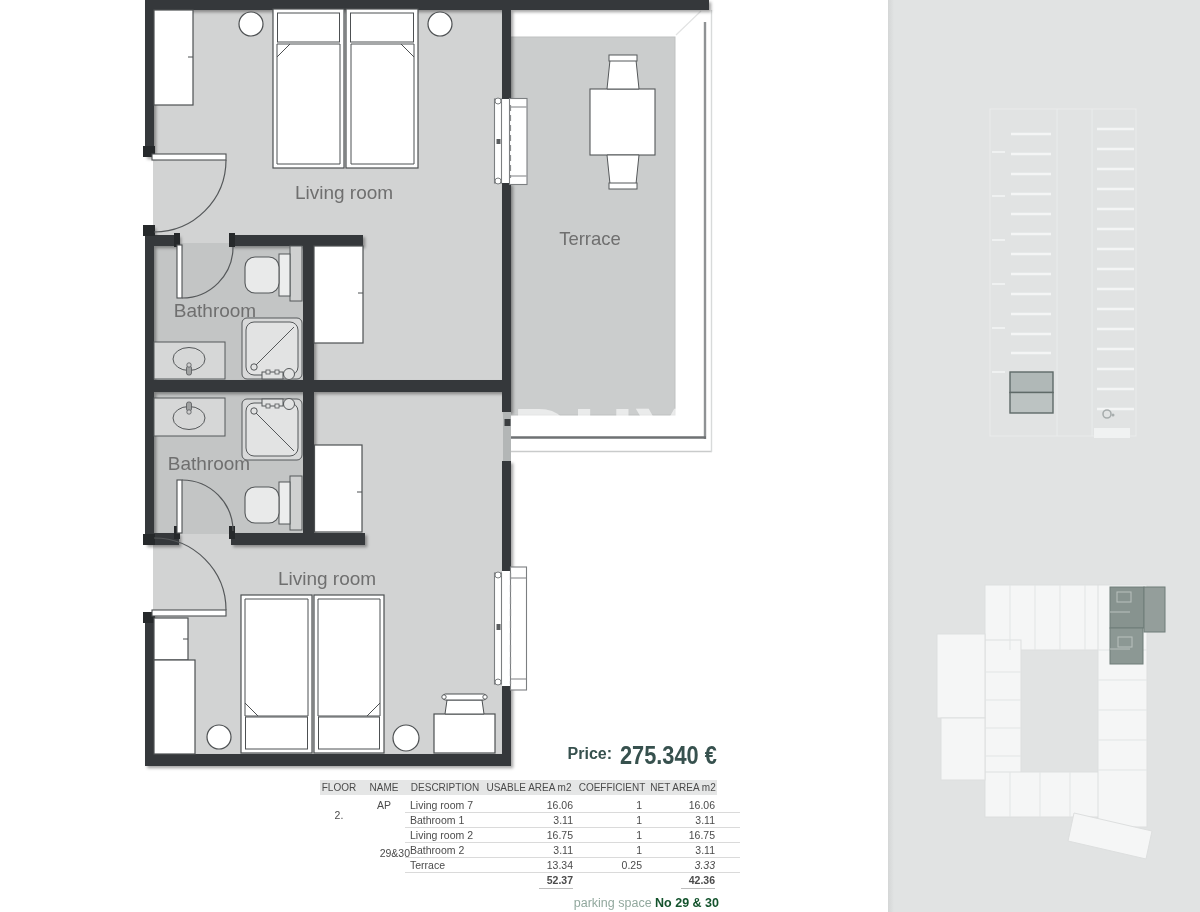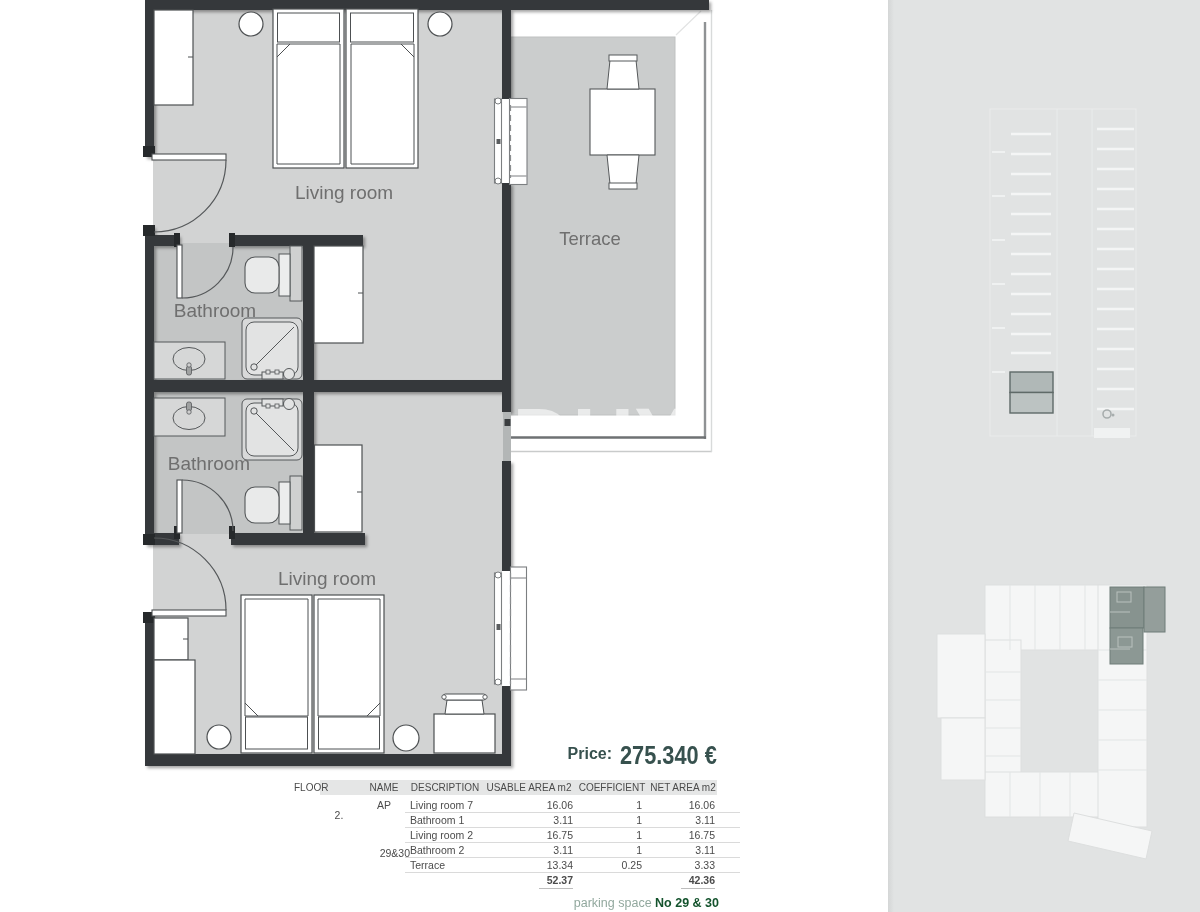--- a/index.html
+++ b/index.html
@@ -377,21 +377,21 @@
 </g>
 </g>
 </svg>
 
 <div class="abs" style="left:480px;top:745px;width:132px;text-align:right;font-size:16px;font-weight:bold;color:#37514e;">Price:</div>
 <div class="abs" style="left:620px;top:741px;font-size:25px;font-weight:bold;color:#37514e;transform:scaleX(0.87);transform-origin:0 0;">275.340 €</div>
 
 <div class="abs" style="left:320px;top:780px;width:425px;font-size:10px;color:#4b4b4b;">
 
   <div style="position:relative;height:15px;background:#e5e6e6;width:397px;white-space:nowrap;">
-    <span style="position:absolute;left:-26px;width:90px;top:2px;">FLOOR</span>
+    <span style="position:absolute;left:-26px;width:90px;text-align:center;top:2px;">FLOOR</span>
     <span style="position:absolute;left:19px;width:90px;text-align:center;top:2px;">NAME</span>
     <span style="position:absolute;left:80px;width:90px;text-align:center;top:2px;">DESCRIPTION</span>
     <span style="position:absolute;left:164px;width:90px;text-align:center;top:2px;">USABLE AREA m2</span>
     <span style="position:absolute;left:247px;width:90px;text-align:center;top:2px;">COEFFICIENT</span>
     <span style="position:absolute;left:318px;width:90px;text-align:center;top:2px;">NET AREA m2</span>
   </div>
 
   <div style="position:relative;width:425px;height:96px;font-size:10.5px;">
     <span style="position:absolute;left:-5px;top:14px;width:48px;text-align:center;">2.</span>
     <span style="position:absolute;left:38px;top:4px;width:52px;text-align:center;">AP</span>
@@ -408,21 +408,21 @@
     <span style="position:absolute;left:190px;top:34px;width:63px;text-align:right;">16.75</span>
     <span style="position:absolute;left:280px;top:34px;width:42px;text-align:right;">1</span>
     <span style="position:absolute;left:332px;top:34px;width:63px;text-align:right;">16.75</span>
     <span style="position:absolute;left:90px;top:49px;">Bathroom 2</span>
     <span style="position:absolute;left:190px;top:49px;width:63px;text-align:right;">3.11</span>
     <span style="position:absolute;left:280px;top:49px;width:42px;text-align:right;">1</span>
     <span style="position:absolute;left:332px;top:49px;width:63px;text-align:right;">3.11</span>
     <span style="position:absolute;left:90px;top:64px;">Terrace</span>
     <span style="position:absolute;left:190px;top:64px;width:63px;text-align:right;">13.34</span>
     <span style="position:absolute;left:280px;top:64px;width:42px;text-align:right;">0.25</span>
-    <span style="position:absolute;left:332px;top:64px;width:63px;text-align:right;">3.33</span>
+    <span style="position:absolute;left:332px;top:64px;width:63px;text-align:right;font-style:italic;">3.33</span>
     <span style="position:absolute;left:90px;top:79px;font-weight:bold;margin-top:40px;">TOTAL:</span>
     <span style="position:absolute;left:190px;top:79px;width:63px;text-align:right;font-weight:bold;">52.37</span>
     <span style="position:absolute;left:332px;top:79px;width:63px;text-align:right;font-weight:bold;">42.36</span>
     <div style="position:absolute;left:85px;top:17px;width:335px;border-top:1px solid #dadada;"></div>
     <div style="position:absolute;left:85px;top:32px;width:335px;border-top:1px solid #dadada;"></div>
     <div style="position:absolute;left:85px;top:47px;width:335px;border-top:1px solid #dadada;"></div>
     <div style="position:absolute;left:85px;top:62px;width:335px;border-top:1px solid #dadada;"></div>
     <div style="position:absolute;left:85px;top:77px;width:335px;border-top:1px solid #dadada;"></div>
     <div style="position:absolute;left:219px;top:93px;width:34px;border-top:1px solid #bdbdbd;"></div>
     <div style="position:absolute;left:361px;top:93px;width:34px;border-top:1px solid #bdbdbd;"></div>

